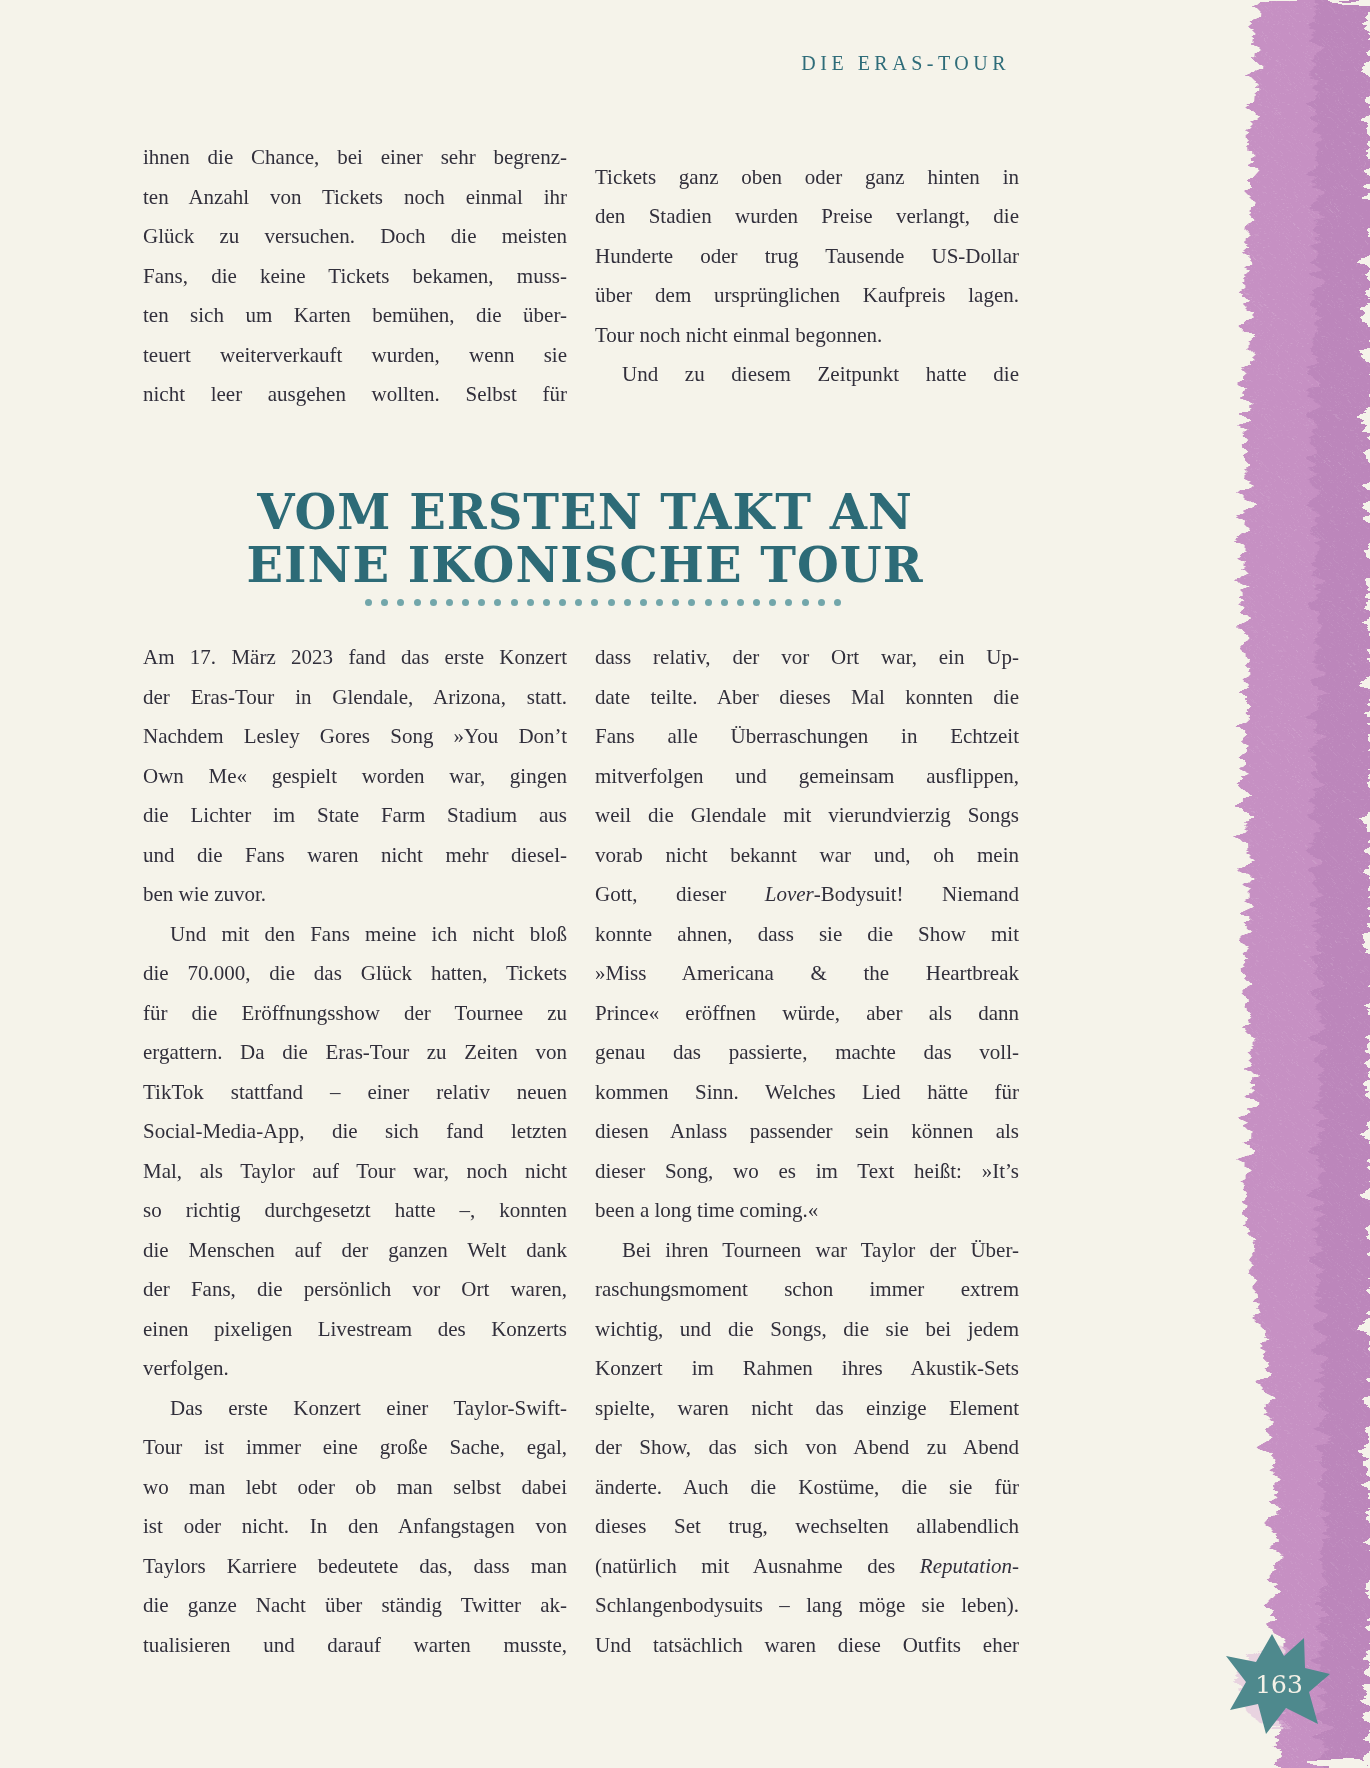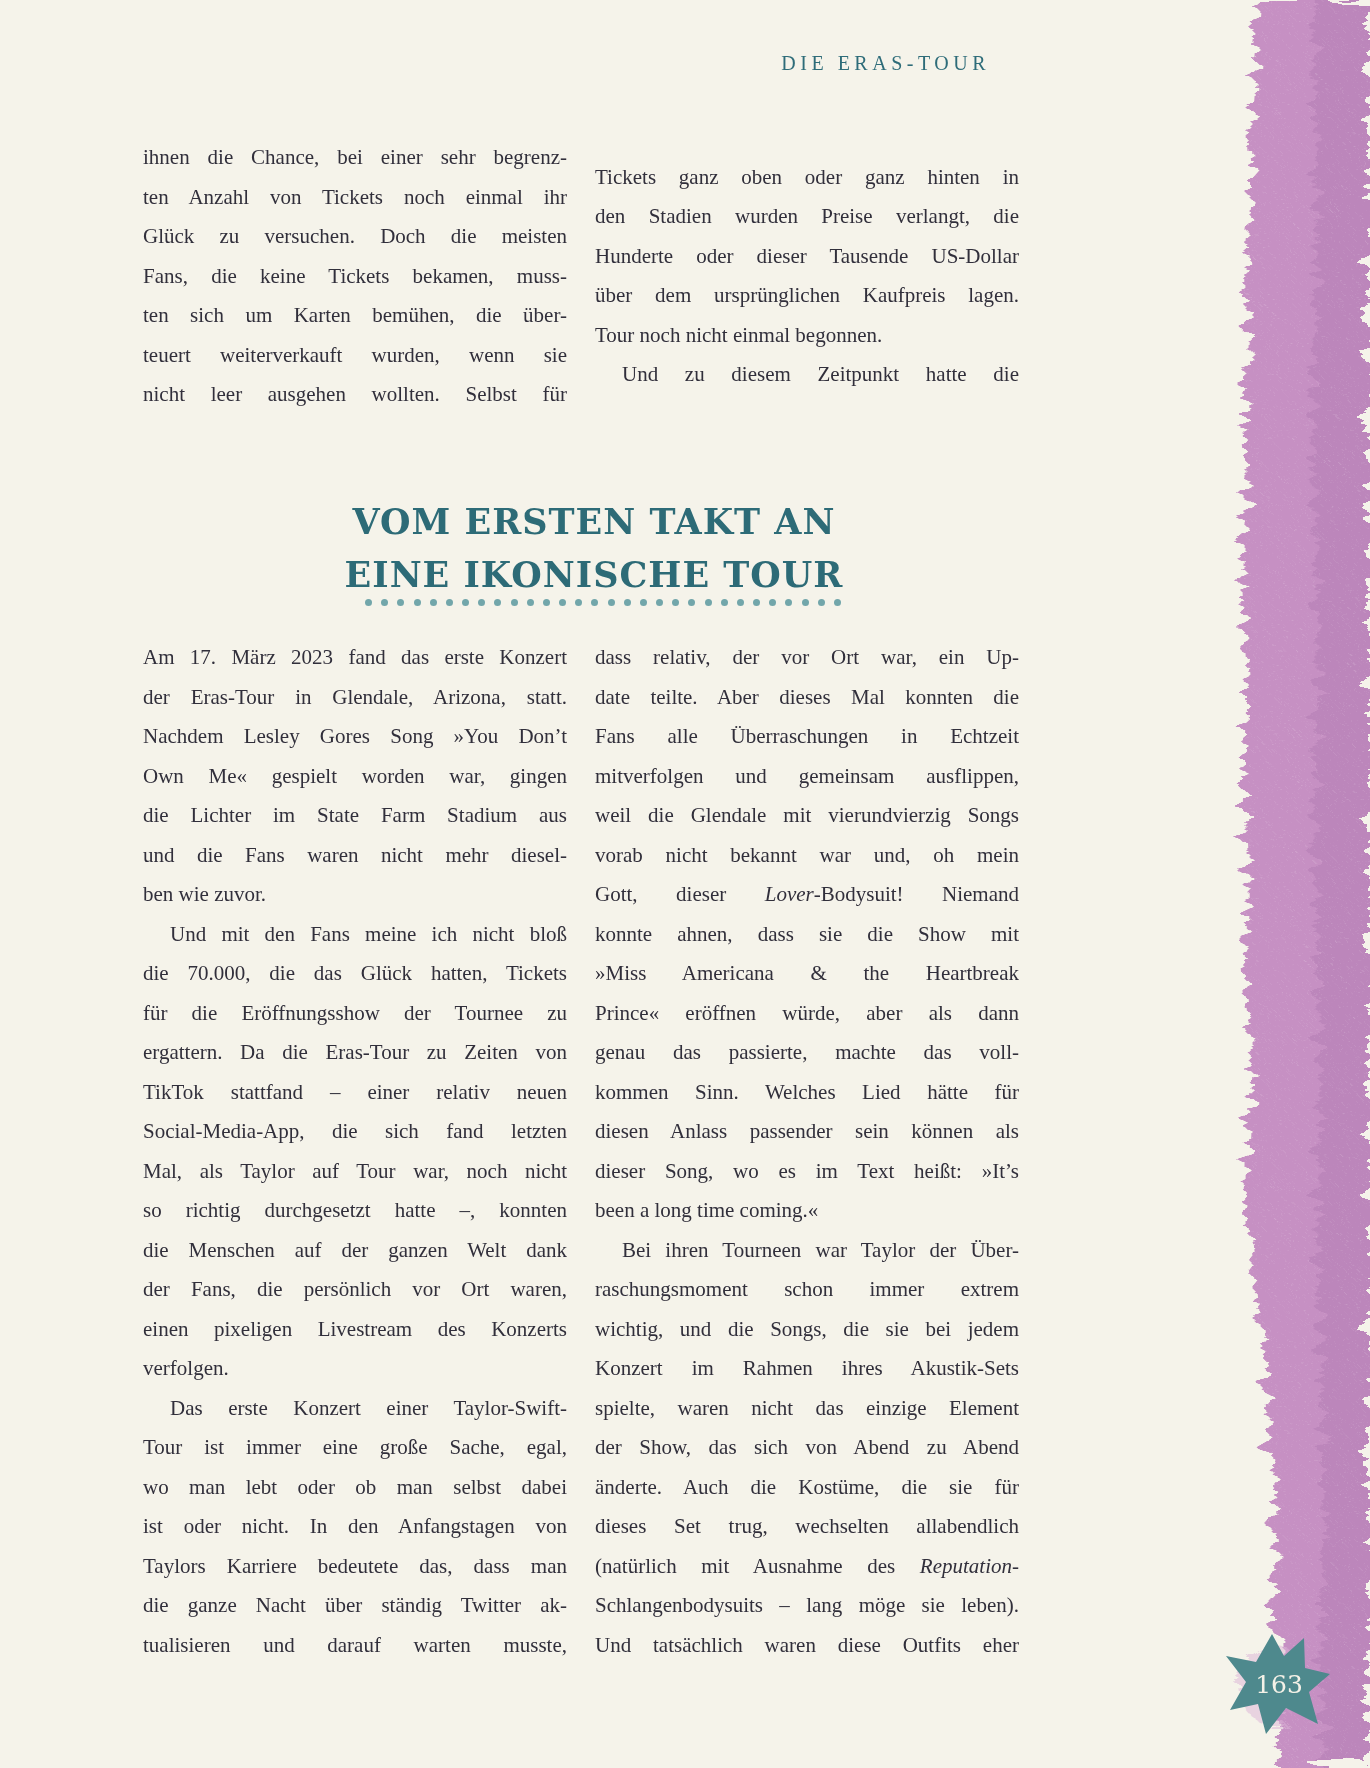--- a/index.html
+++ b/index.html
@@ -6,35 +6,35 @@
     --bg:#f5f3ea; --text:#312f3b; --teal:#2d6b77; --headerTeal:#2e6c79;
     --dots:#72a6aa; --purple:#c690c3; --purpleDark:#ad77ad; --purpleLight:#dcb3d8;
     --star:#4e898d; --starText:#f4f1e7;
   }
   html,body{margin:0;padding:0;}
   body{width:1370px;height:1768px;position:relative;overflow:hidden;
        background:var(--bg);color:var(--text);
        font-family:"Liberation Serif", serif;}
   .page{position:absolute;inset:0;}
 
-  .running-header{position:absolute;top:52px;right:380px;
+  .running-header{position:absolute;top:52px;right:360px;
     font-size:20px;letter-spacing:4.5px;color:var(--headerTeal);
     font-family:"Liberation Serif", serif;}
 
   .cols{position:absolute;left:143px;width:876px;display:flex;gap:28px;}
   .cols-top{top:138px;align-items:center;}
   .cols-bottom{top:638px;}
   .col{width:424px;font-size:21px;line-height:39.5px;}
   .line{text-align:justify;text-align-last:justify;white-space:nowrap;overflow:visible;}
   .line.last-left{text-align-last:left;}
   .line.indent{text-indent:27px;}
 
-  .chapter-heading{position:absolute;top:482px;left:143px;width:876px;margin:13px;
+  .chapter-heading{position:absolute;top:482px;left:143px;width:876px;margin:4px;
     text-align:center;font-family:"DejaVu Serif", serif;font-weight:700;
-    font-size:35px;line-height:53px;letter-spacing:1px;color:var(--teal);}
+    font-size:48px;line-height:53px;letter-spacing:1px;color:var(--teal);}
 
   .dotted-divider{position:absolute;top:598px;left:365px;width:476px;height:8px;
     display:flex;justify-content:space-between;align-items:center;}
   .dot{width:7px;height:7px;border-radius:50%;background:var(--dots);}
 
   .purple-stroke{position:absolute;top:0;right:0;width:300px;height:1768px;}
   .p-base{fill:var(--purple);}
   .p-dark{fill:var(--purpleDark);}
   .p-light{fill:var(--purpleLight);}
 
@@ -74,21 +74,21 @@
         <div class="line">ten Anzahl von Tickets noch einmal ihr</div>
         <div class="line">Glück zu versuchen. Doch die meisten</div>
         <div class="line">Fans, die keine Tickets bekamen, muss-</div>
         <div class="line">ten sich um Karten bemühen, die über-</div>
         <div class="line">teuert weiterverkauft wurden, wenn sie</div>
         <div class="line">nicht leer ausgehen wollten. Selbst für</div>
       </div>
     <div class="col">
         <div class="line">Tickets ganz oben oder ganz hinten in</div>
         <div class="line">den Stadien wurden Preise verlangt, die</div>
-        <div class="line">Hunderte oder dieser Tausende US-Dollar</div>
+        <div class="line">Hunderte oder trug Tausende US-Dollar</div>
         <div class="line">über dem ursprünglichen Kaufpreis lagen.</div>
         <div class="line last-left">Tour noch nicht einmal begonnen.</div>
         <div class="line indent">Und zu diesem Zeitpunkt hatte die</div>
       </div>
   </section>
 
   <h1 class="chapter-heading">
     <span>VOM ERSTEN TAKT AN</span><br>
     <span>EINE IKONISCHE TOUR</span>
   </h1>

